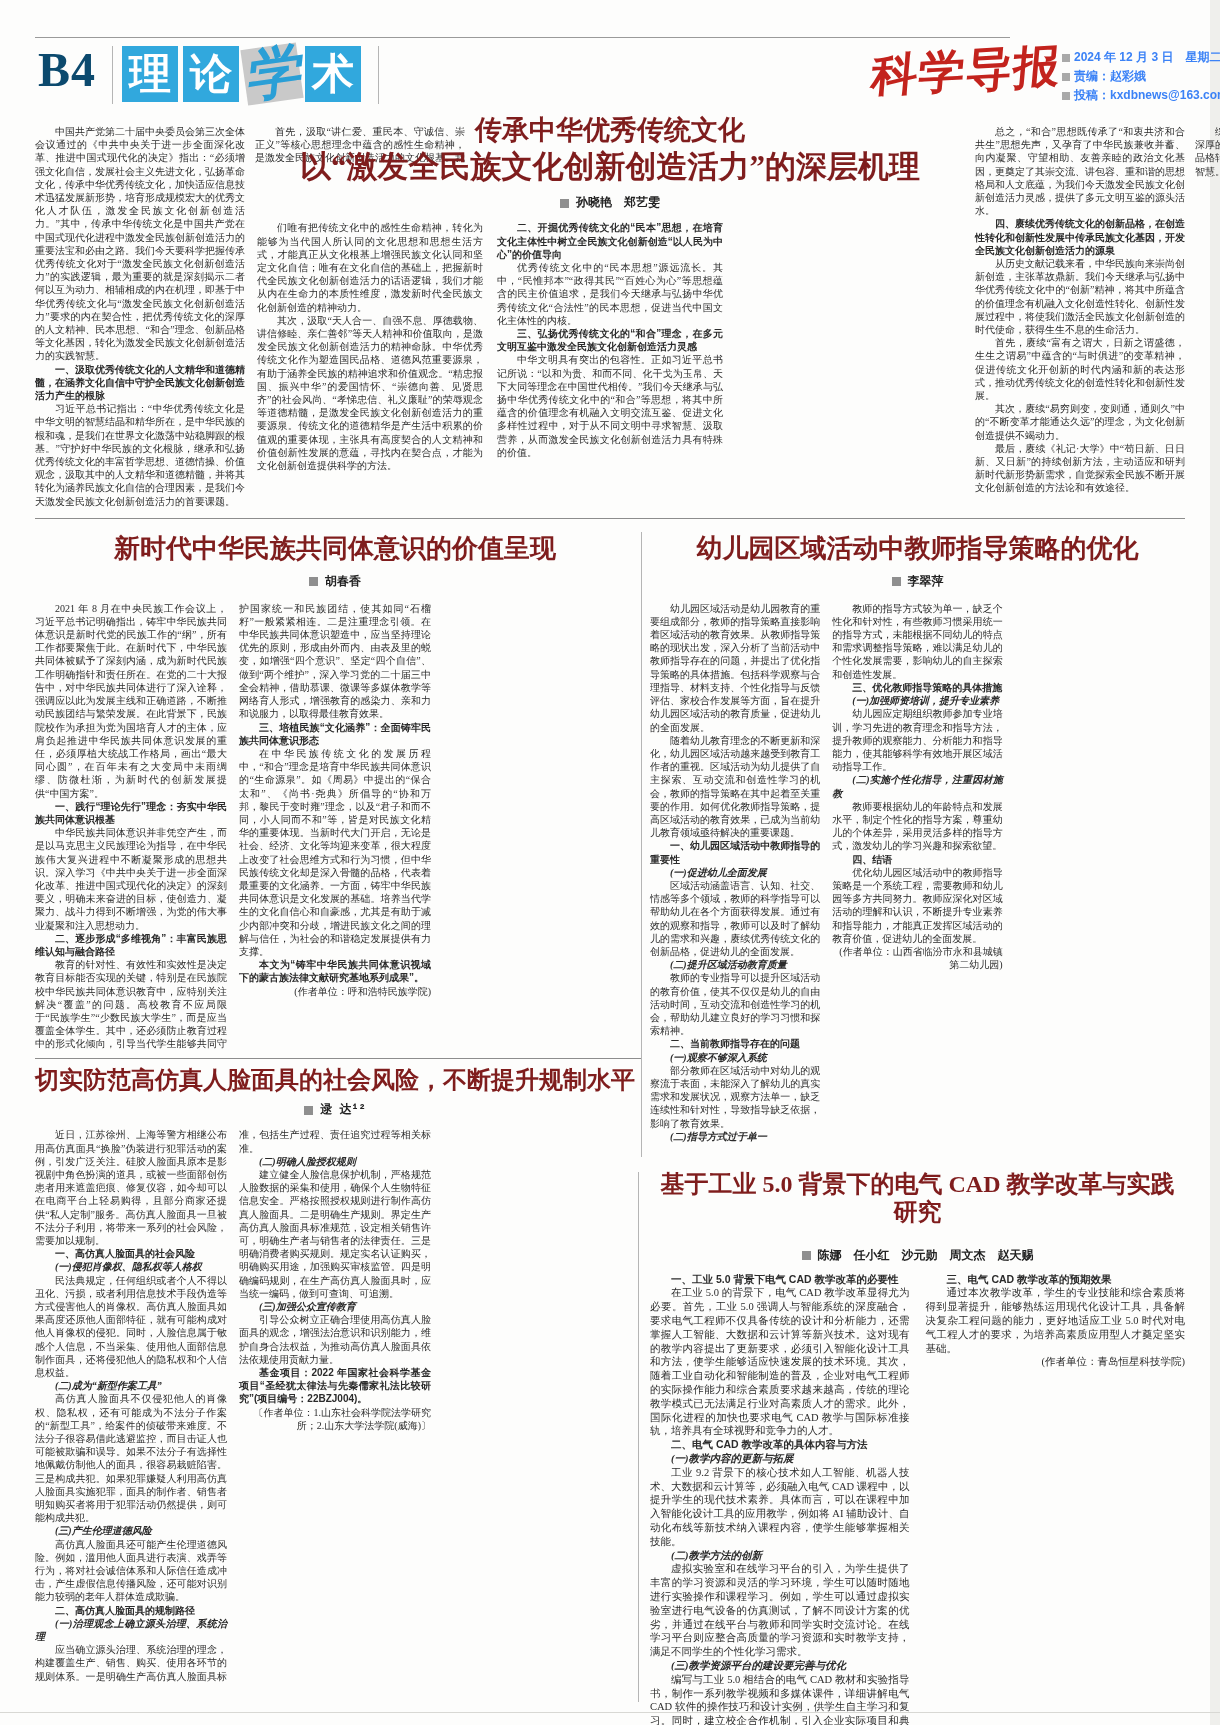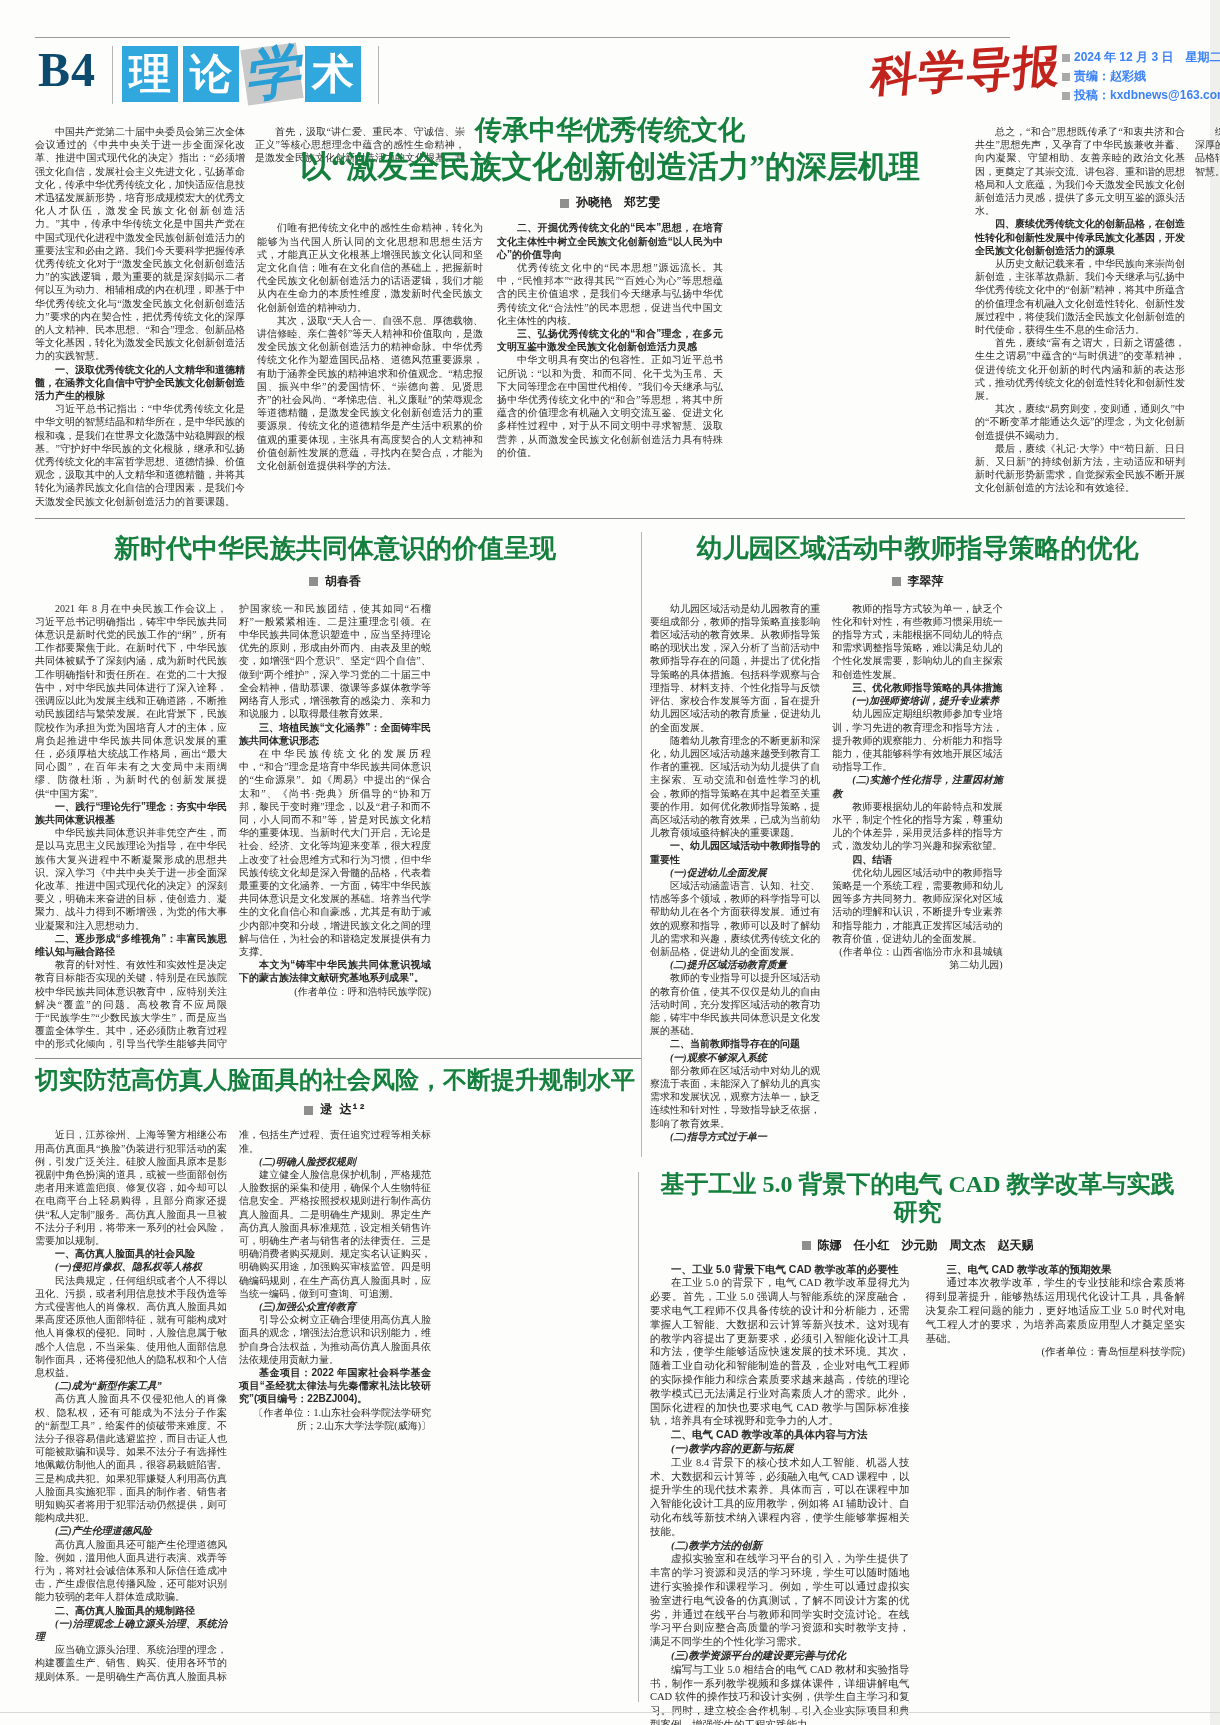--- a/index.html
+++ b/index.html
@@ -17,21 +17,21 @@
   .logo-block.gray{background:#c9c9c9;color:#2a9fd6;font-family:"Liberation Serif",serif;
                    font-style:italic;font-size:56px;overflow:visible;transform:rotate(-8deg);}
   .paper-name{position:absolute;left:872px;top:40px;width:200px;font-size:46px;font-weight:bold;color:#c3231d;
               transform:skewX(-8deg) rotate(-3deg);letter-spacing:1px;white-space:nowrap;}
   .pub-info{position:absolute;left:1062px;top:48px;width:155px;font-family:"Liberation Sans",sans-serif;
             font-size:12px;font-weight:bold;color:#3b82f6;line-height:19px;}
   .pub-info .row{display:flex;align-items:center;white-space:nowrap;}
   .sq{display:inline-block;width:8px;height:8px;background:#a9a9a9;margin-right:4px;flex:0 0 auto;}
 
   
-  .a-title{text-align:center;font-weight:bold;color:#15803d;line-height:1.18;}
+  .a-title{text-align:center;font-weight:bold;color:#7f1d1d;line-height:1.18;}
   .byline{text-align:center;font-family:Liberation Mono, monospace;font-size:12px;font-weight:bold;color:#222;}
   .byline .sq{width:9px;height:9px;background:#8f8f8f;margin-right:7px;vertical-align:middle;}
   .cols{column-fill:auto;font-size:10px;line-height:13.2px;text-align:justify;}
   .para{margin:0;text-align:justify;text-indent:2em;}
   .para.sub{font-weight:bold;font-family:"Liberation Sans",sans-serif;}
   .para.sub2{font-weight:bold;font-style:italic;}
   .para.note{font-weight:bold;font-family:"Liberation Sans",sans-serif;}
   .para.attr{text-align:right;text-indent:0;}
 
   
@@ -52,21 +52,21 @@
   .art2 .byline,.art3 .byline{margin-top:8px;}
   .art2-cols{margin-top:12px;height:455px;column-count:3;column-gap:12px;}
   .art3-cols{margin-top:12px;height:552px;column-count:3;column-gap:12px;}
 
   
   .art4{position:absolute;left:35px;top:1066px;width:600px;height:640px;}
   .art5{position:absolute;left:650px;top:1170px;width:535px;height:535px;}
   .art4 .a-title{font-size:24px;}
   .art5 .a-title{font-size:24px;}
   .art4 .byline{margin-top:7px;}
-  .art5 .byline{margin-top:10px;}
+  .art5 .byline{margin-top:20px;}
   .art4-cols{margin-top:10px;height:566px;column-count:3;column-gap:12px;}
   .art5-cols{margin-top:9px;height:470px;column-count:2;column-gap:16px;font-size:10.5px;line-height:13.8px;}
 </style>
 </head>
 <body>
 
 <div class="page">
   <div class="edge-shade"></div>
 
   <div>
@@ -152,21 +152,21 @@
   <div class="art3">
     <div class="a-title">幼儿园区域活动中教师指导策略的优化</div>
     <div class="byline"><span class="sq"></span><span>李翠萍</span></div>
     <div class="art3-cols cols">
         <p class="para p">幼儿园区域活动是幼儿园教育的重要组成部分，教师的指导策略直接影响着区域活动的教育效果。从教师指导策略的现状出发，深入分析了当前活动中教师指导存在的问题，并提出了优化指导策略的具体措施。包括科学观察与合理指导、材料支持、个性化指导与反馈评估、家校合作发展等方面，旨在提升幼儿园区域活动的教育质量，促进幼儿的全面发展。</p>
         <p class="para p">随着幼儿教育理念的不断更新和深化，幼儿园区域活动越来越受到教育工作者的重视。区域活动为幼儿提供了自主探索、互动交流和创造性学习的机会，教师的指导策略在其中起着至关重要的作用。如何优化教师指导策略，提高区域活动的教育效果，已成为当前幼儿教育领域亟待解决的重要课题。</p>
         <p class="para sub">一、幼儿园区域活动中教师指导的重要性</p>
         <p class="para sub2">(一)促进幼儿全面发展</p>
         <p class="para p">区域活动涵盖语言、认知、社交、情感等多个领域，教师的科学指导可以帮助幼儿在各个方面获得发展。通过有效的观察和指导，教师可以及时了解幼儿的需求和兴趣，赓续优秀传统文化的创新品格，促进幼儿的全面发展。</p>
         <p class="para sub2">(二)提升区域活动教育质量</p>
-        <p class="para p">教师的专业指导可以提升区域活动的教育价值，使其不仅仅是幼儿的自由活动时间，充分发挥区域活动的教育功能，铸牢中华民族共同体意识是文化发展的基础。</p>
+        <p class="para p">教师的专业指导可以提升区域活动的教育价值，使其不仅仅是幼儿的自由活动时间，互动交流和创造性学习的机会，帮助幼儿建立良好的学习习惯和探索精神。</p>
         <p class="para sub">二、当前教师指导存在的问题</p>
         <p class="para sub2">(一)观察不够深入系统</p>
         <p class="para p">部分教师在区域活动中对幼儿的观察流于表面，未能深入了解幼儿的真实需求和发展状况，观察方法单一，缺乏连续性和针对性，导致指导缺乏依据，影响了教育效果。</p>
         <p class="para sub2">(二)指导方式过于单一</p>
         <p class="para p">教师的指导方式较为单一，缺乏个性化和针对性，有些教师习惯采用统一的指导方式，未能根据不同幼儿的特点和需求调整指导策略，难以满足幼儿的个性化发展需要，影响幼儿的自主探索和创造性发展。</p>
         <p class="para sub">三、优化教师指导策略的具体措施</p>
         <p class="para sub2">(一)加强师资培训，提升专业素养</p>
         <p class="para p">幼儿园应定期组织教师参加专业培训，学习先进的教育理念和指导方法，提升教师的观察能力、分析能力和指导能力，使其能够科学有效地开展区域活动指导工作。</p>
         <p class="para sub2">(二)实施个性化指导，注重因材施教</p>
         <p class="para p">教师要根据幼儿的年龄特点和发展水平，制定个性化的指导方案，尊重幼儿的个体差异，采用灵活多样的指导方式，激发幼儿的学习兴趣和探索欲望。</p>
@@ -205,21 +205,21 @@
   <div class="vr" style="left:638px;top:1172px;height:530px;"></div>
 
   <div class="art5">
     <div class="a-title">基于工业 5.0 背景下的电气 CAD 教学改革与实践研究</div>
     <div class="byline"><span class="sq"></span><span>陈娜　任小红　沙元勋　周文杰　赵天赐</span></div>
     <div class="art5-cols cols">
         <p class="para sub">一、工业 5.0 背景下电气 CAD 教学改革的必要性</p>
         <p class="para p">在工业 5.0 的背景下，电气 CAD 教学改革显得尤为必要。首先，工业 5.0 强调人与智能系统的深度融合，要求电气工程师不仅具备传统的设计和分析能力，还需掌握人工智能、大数据和云计算等新兴技术。这对现有的教学内容提出了更新要求，必须引入智能化设计工具和方法，使学生能够适应快速发展的技术环境。其次，随着工业自动化和智能制造的普及，企业对电气工程师的实际操作能力和综合素质要求越来越高，传统的理论教学模式已无法满足行业对高素质人才的需求。此外，国际化进程的加快也要求电气 CAD 教学与国际标准接轨，培养具有全球视野和竞争力的人才。</p>
         <p class="para sub">二、电气 CAD 教学改革的具体内容与方法</p>
         <p class="para sub2">(一)教学内容的更新与拓展</p>
-        <p class="para p">工业 8.4 背景下的核心技术如人工智能、机器人技术、大数据和云计算等，必须融入电气 CAD 课程中，以提升学生的现代技术素养。具体而言，可以在课程中加入智能化设计工具的应用教学，例如将 AI 辅助设计、自动化布线等新技术纳入课程内容，使学生能够掌握相关技能。</p>
+        <p class="para p">工业 9.2 背景下的核心技术如人工智能、机器人技术、大数据和云计算等，必须融入电气 CAD 课程中，以提升学生的现代技术素养。具体而言，可以在课程中加入智能化设计工具的应用教学，例如将 AI 辅助设计、自动化布线等新技术纳入课程内容，使学生能够掌握相关技能。</p>
         <p class="para sub2">(二)教学方法的创新</p>
         <p class="para p">虚拟实验室和在线学习平台的引入，为学生提供了丰富的学习资源和灵活的学习环境，学生可以随时随地进行实验操作和课程学习。例如，学生可以通过虚拟实验室进行电气设备的仿真测试，了解不同设计方案的优劣，并通过在线平台与教师和同学实时交流讨论。在线学习平台则应整合高质量的学习资源和实时教学支持，满足不同学生的个性化学习需求。</p>
         <p class="para sub2">(三)教学资源平台的建设要完善与优化</p>
         <p class="para p">编写与工业 5.0 相结合的电气 CAD 教材和实验指导书，制作一系列教学视频和多媒体课件，详细讲解电气 CAD 软件的操作技巧和设计实例，供学生自主学习和复习。同时，建立校企合作机制，引入企业实际项目和典型案例，增强学生的工程实践能力。</p>
         <p class="para sub">三、电气 CAD 教学改革的预期效果</p>
         <p class="para p">通过本次教学改革，学生的专业技能和综合素质将得到显著提升，能够熟练运用现代化设计工具，具备解决复杂工程问题的能力，更好地适应工业 5.0 时代对电气工程人才的要求，为培养高素质应用型人才奠定坚实基础。</p>
         <p class="para attr">(作者单位：青岛恒星科技学院)</p>
       </div>
   </div>
 

